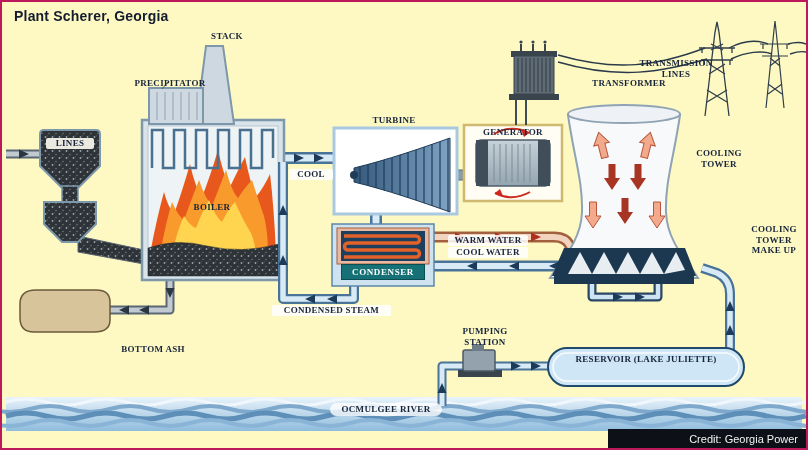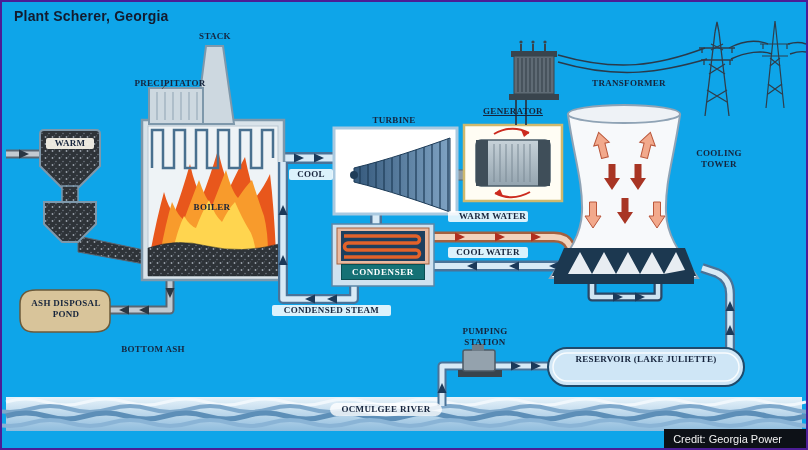--- a/index.html
+++ b/index.html
@@ -1,23 +1,23 @@
 <!DOCTYPE html>
 <html><head>
 <meta charset="utf-8">
 <style>
   html,body{margin:0;padding:0;background:#9aa7b5;font-family:"Liberation Sans",sans-serif;}
-  #stage{position:relative;width:808px;height:450px;background:#0ea5e9;border:2px solid #4c1d95;box-sizing:border-box;overflow:hidden;margin:0 auto;}
+  #stage{position:relative;width:808px;height:450px;background:#fef9c3;border:2px solid #be185d;box-sizing:border-box;overflow:hidden;margin:0 auto;}
   #art{position:absolute;left:0;top:0;width:804px;height:446px;}
   .lbl{position:absolute;font:bold 9px "Liberation Serif",serif;color:#16243c;text-align:center;letter-spacing:.3px;line-height:10.5px;z-index:5;}
   .halo{background:rgba(255,255,255,.85);border-radius:2px;padding:0 2px;}
   .pill{background:rgba(255,255,255,.8);border-radius:8px;padding:1px 4px;}
   #title{position:absolute;left:12px;top:6px;font:bold 14px "Liberation Sans",sans-serif;color:#131b2e;letter-spacing:.2px;z-index:6;}
-  #creditbar{position:absolute;right:0;top:427px;width:142px;height:21px;background:#0d1117;color:#f2f2f2;
-    font:11px "Liberation Sans",sans-serif;text-align:right;line-height:21px;padding-right:24px;box-sizing:border-box;z-index:6;}
+  #creditbar{position:absolute;right:0;top:427px;width:198px;height:21px;background:#0d1117;color:#f2f2f2;
+    font:11px "Liberation Sans",sans-serif;text-align:right;line-height:21px;padding-right:8px;box-sizing:border-box;z-index:6;}
   #condenser-banner{position:absolute;left:339px;top:262px;width:84px;height:16px;background:#157175;border:1px solid #0a4e52;
     box-sizing:border-box;color:#ffffff;font:bold 9px "Liberation Serif",serif;text-align:center;line-height:14px;letter-spacing:.6px;z-index:5;}
   #coal-lbl{background:rgba(245,242,232,.95);border-radius:2px;}
 </style>
 </head>
 <body>
 
 <div id="stage">
 
 <svg id="art" viewBox="0 0 804 446" xmlns="http://www.w3.org/2000/svg">
@@ -236,33 +236,34 @@
 <g>
   <rect x="330" y="222" width="102" height="62" fill="#cfe2f0" stroke="#5b87a8" stroke-width="1.5"></rect>
   <rect x="335" y="226" width="92" height="36" fill="#e8b9a0" stroke="#a3603f" stroke-width="1"></rect>
   <rect x="339" y="229" width="84" height="30" fill="#1d3f5e"></rect>
   <path d="M342,234 H414 a3.5,3.5 0 0 1 0,7 H346 a3.5,3.5 0 0 0 0,7 H414 a3.5,3.5 0 0 1 0,7 H342" fill="none" stroke="#e2622a" stroke-width="3.5"></path>
 </g>
 </svg>
 
 <div id="title">Plant Scherer, Georgia</div>
 
-<div class="lbl" style="left:186px;top:29px;width:54px;">STACK</div>
+<div class="lbl" style="left:198px;top:29px;width:54px;">STACK</div>
 <div class="lbl" style="left:122px;top:66px;width:92px;margin-top:10px;">PRECIPITATOR</div>
-<div class="lbl" id="coal-lbl" style="left:44px;top:136px;width:48px;">WARM</div>
+<div class="lbl" id="coal-lbl" style="left:44px;top:136px;width:48px;">LINES</div>
 <div class="lbl" style="left:180px;top:200px;width:60px;">BOILER</div>
 <div class="lbl halo" style="left:287px;top:167px;width:40px;">COOL</div>
 <div class="lbl" style="left:366px;top:113px;width:52px;">TURBINE</div>
-<div class="lbl" style="left:476px;top:104px;width:70px;text-decoration:underline;">GENERATOR</div>
+<div class="lbl" style="left:476px;top:125px;width:70px;">GENERATOR</div>
 <div class="lbl" style="left:584px;top:76px;width:86px;">TRANSFORMER</div>
+<div class="lbl" style="left:634px;top:56px;width:80px;">TRANSMISSION LINES</div>
 <div class="lbl" style="left:684px;top:146px;width:54px;margin-left:6px;">COOLING TOWER</div>
-<div class="lbl halo" style="left:446px;top:209px;width:76px;text-align:right;">WARM WATER</div>
+<div class="lbl halo" style="left:446px;top:233px;width:76px;">WARM WATER</div>
 <div class="lbl halo" style="left:446px;top:245px;width:76px;">COOL WATER</div>
 <div id="condenser-banner">CONDENSER</div>
 <div class="lbl halo" style="left:270px;top:303px;width:115px;">CONDENSED STEAM</div>
-<div class="lbl" style="left:22px;top:296px;width:84px;">ASH DISPOSAL POND</div>
 <div class="lbl" style="left:112px;top:315px;width:78px;margin-top:27px;">BOTTOM ASH</div>
+<div class="lbl" style="left:742px;top:222px;width:60px;">COOLING TOWER MAKE UP</div>
 <div class="lbl" style="left:452px;top:324px;width:62px;">PUMPING STATION</div>
 <div class="lbl" style="left:556px;top:352px;width:176px;">RESERVOIR (LAKE JULIETTE)</div>
 <div class="lbl pill" style="left:328px;top:401px;width:104px;">OCMULGEE RIVER</div>
 
 <div id="creditbar">Credit: Georgia Power</div>
 </div>
 
 </body></html>

